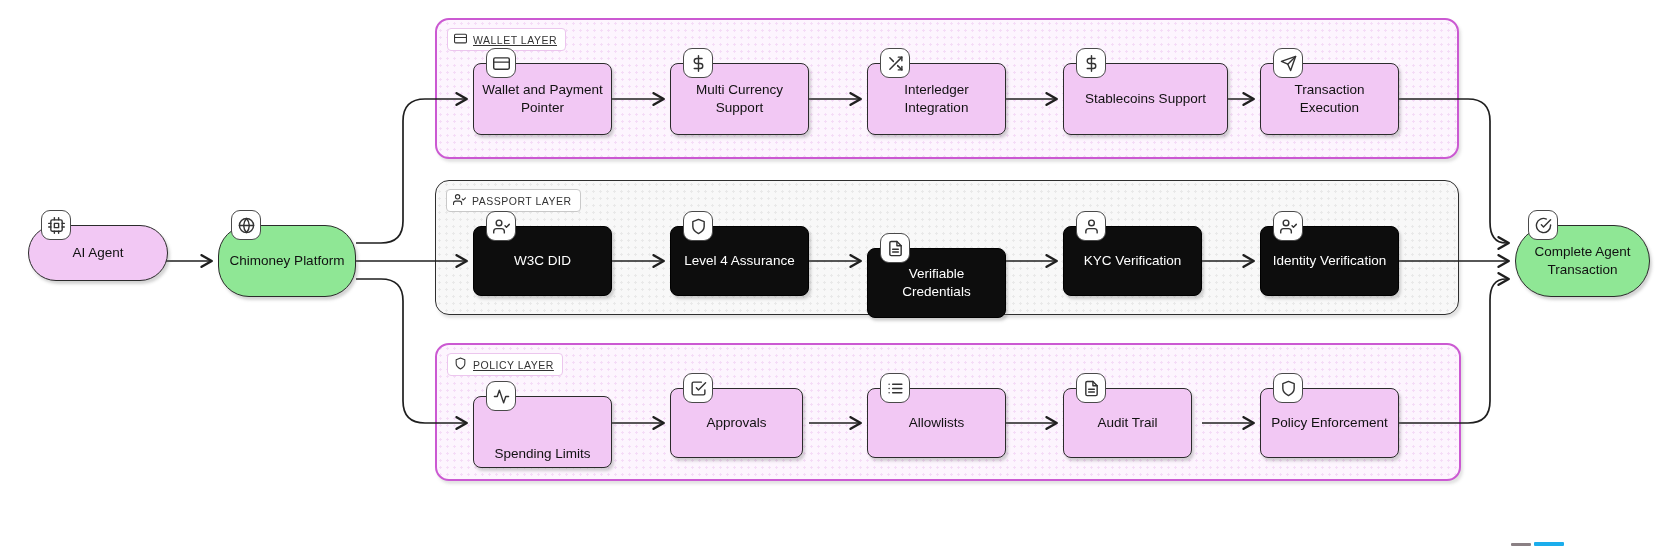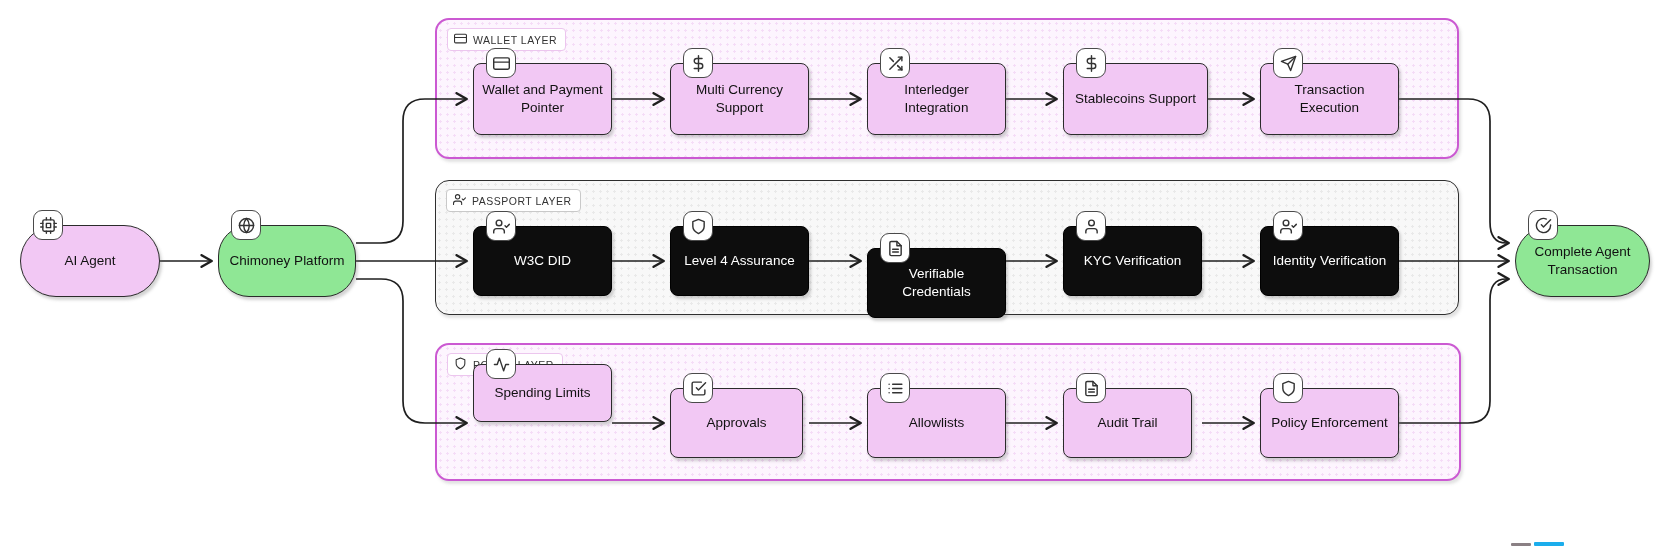--- a/index.html
+++ b/index.html
@@ -17,21 +17,21 @@
   .layer.grayc{
     border:1.6px solid #2e2e2e;background-color:#f8f8f8;
     background-image:radial-gradient(circle, rgba(0,0,0,.06) 1px, transparent 1.2px);
     background-size:7px 7px;
   }
   .layer-badge{
     position:absolute;left:10px;top:8px;display:flex;align-items:center;gap:6px;
     background:#fff;border-radius:4px;padding:3px 8px 3px 6px;
     font-size:10.5px;letter-spacing:.5px;color:#333;white-space:nowrap;
   }
-  .layer.pinkc .layer-badge{border:1px solid #ecc6ee;}
+  .layer.pinkc .layer-badge{border:1px solid #ecc6ee;text-decoration:underline;}
   .layer.grayc .layer-badge{border:1px solid #c9c9c9;}
   
   .node{
     position:absolute;display:flex;align-items:center;justify-content:center;text-align:center;
     font-size:13.5px;line-height:1.35;border:1.6px solid #2b2b2b;border-radius:8px;
     box-shadow:2px 3px 3px rgba(110,110,110,.3);padding:4px 8px;box-sizing:border-box;
   }
   .node.pink{background:#f2c8f4;color:#111;}
   .node.green{background:#8fe795;color:#111;border-radius:31px;}
   .node.dark{background:#0d0d0d;color:#fff;border-color:#000;}
@@ -118,21 +118,21 @@
       <path d="M809,423 L860,423" marker-end="url(#arrow)"></path>
       <path d="M1006,423 L1056,423" marker-end="url(#arrow)"></path>
       <path d="M1202,423 L1253,423" marker-end="url(#arrow)"></path>
 
       <path d="M1399,99 L1468,99 Q1490,99 1490,121 L1490,222 Q1490,243 1506,243 L1508,243" marker-end="url(#arrow)"></path>
       <path d="M1399,261 L1508,261" marker-end="url(#arrow)"></path>
       <path d="M1399,423 L1468,423 Q1490,423 1490,401 L1490,300 Q1490,279 1506,279 L1508,279" marker-end="url(#arrow)"></path>
     </g>
   </svg>
 
-  <div class="node pink stadium" style="left:20px;top:225px;width:140px;height:72px;justify-content:flex-end;">
+  <div class="node pink stadium" style="left:28px;top:225px;width:140px;height:56px;justify-content:flex-end;">
     <span class="nbadge">
       <svg viewBox="0 0 24 24" width="17" height="17" fill="none" stroke="#333" stroke-width="2" stroke-linecap="round" stroke-linejoin="round">
           <rect x="4" y="4" width="16" height="16" rx="2"></rect>
           <rect x="9" y="9" width="6" height="6"></rect>
           <line x1="9" y1="1" x2="9" y2="4"></line>
           <line x1="15" y1="1" x2="15" y2="4"></line>
           <line x1="9" y1="20" x2="9" y2="23"></line>
           <line x1="15" y1="20" x2="15" y2="23"></line>
           <line x1="20" y1="9" x2="23" y2="9"></line>
           <line x1="20" y1="14" x2="23" y2="14"></line>
@@ -190,21 +190,21 @@
           <polyline points="16 3 21 3 21 8"></polyline>
           <line x1="4" y1="20" x2="21" y2="3"></line>
           <polyline points="21 16 21 21 16 21"></polyline>
           <line x1="15" y1="15" x2="21" y2="21"></line>
           <line x1="4" y1="4" x2="9" y2="9"></line>
         </svg>
     </span>
     <span class="nlabel">Interledger Integration</span>
   </div>
 
-  <div class="node pink" style="left:1063px;top:63px;width:145px;height:72px;">
+  <div class="node pink" style="left:1063px;top:63px;width:165px;height:72px;">
     <span class="nbadge">
       <svg viewBox="0 0 24 24" width="17" height="17" fill="none" stroke="#333" stroke-width="2" stroke-linecap="round" stroke-linejoin="round">
           <line x1="12" y1="1" x2="12" y2="23"></line>
           <path d="M17 5H9.5a3.5 3.5 0 0 0 0 7h5a3.5 3.5 0 0 1 0 7H6"></path>
         </svg>
     </span>
     <span class="nlabel">Stablecoins Support</span>
   </div>
 
   <div class="node pink" style="left:1260px;top:63px;width:139px;height:72px;">
@@ -263,21 +263,21 @@
     <span class="nbadge">
       <svg viewBox="0 0 24 24" width="17" height="17" fill="none" stroke="#333" stroke-width="2" stroke-linecap="round" stroke-linejoin="round">
           <path d="M16 21v-2a4 4 0 0 0-4-4H5a4 4 0 0 0-4 4v2"></path>
           <circle cx="8.5" cy="7" r="4"></circle>
           <polyline points="17 11 19 13 23 9"></polyline>
         </svg>
     </span>
     <span class="nlabel">Identity Verification</span>
   </div>
 
-  <div class="node pink" style="left:473px;top:364px;width:139px;height:58px;">
+  <div class="node pink" style="left:473px;top:396px;width:139px;height:72px;align-items:flex-end;">
     <span class="nbadge">
       <svg viewBox="0 0 24 24" width="17" height="17" fill="none" stroke="#333" stroke-width="2" stroke-linecap="round" stroke-linejoin="round">
           <polyline points="22 12 18 12 15 21 9 3 6 12 2 12"></polyline>
         </svg>
     </span>
     <span class="nlabel">Spending Limits</span>
   </div>
 
   <div class="node pink" style="left:670px;top:388px;width:133px;height:70px;">
     <span class="nbadge">

